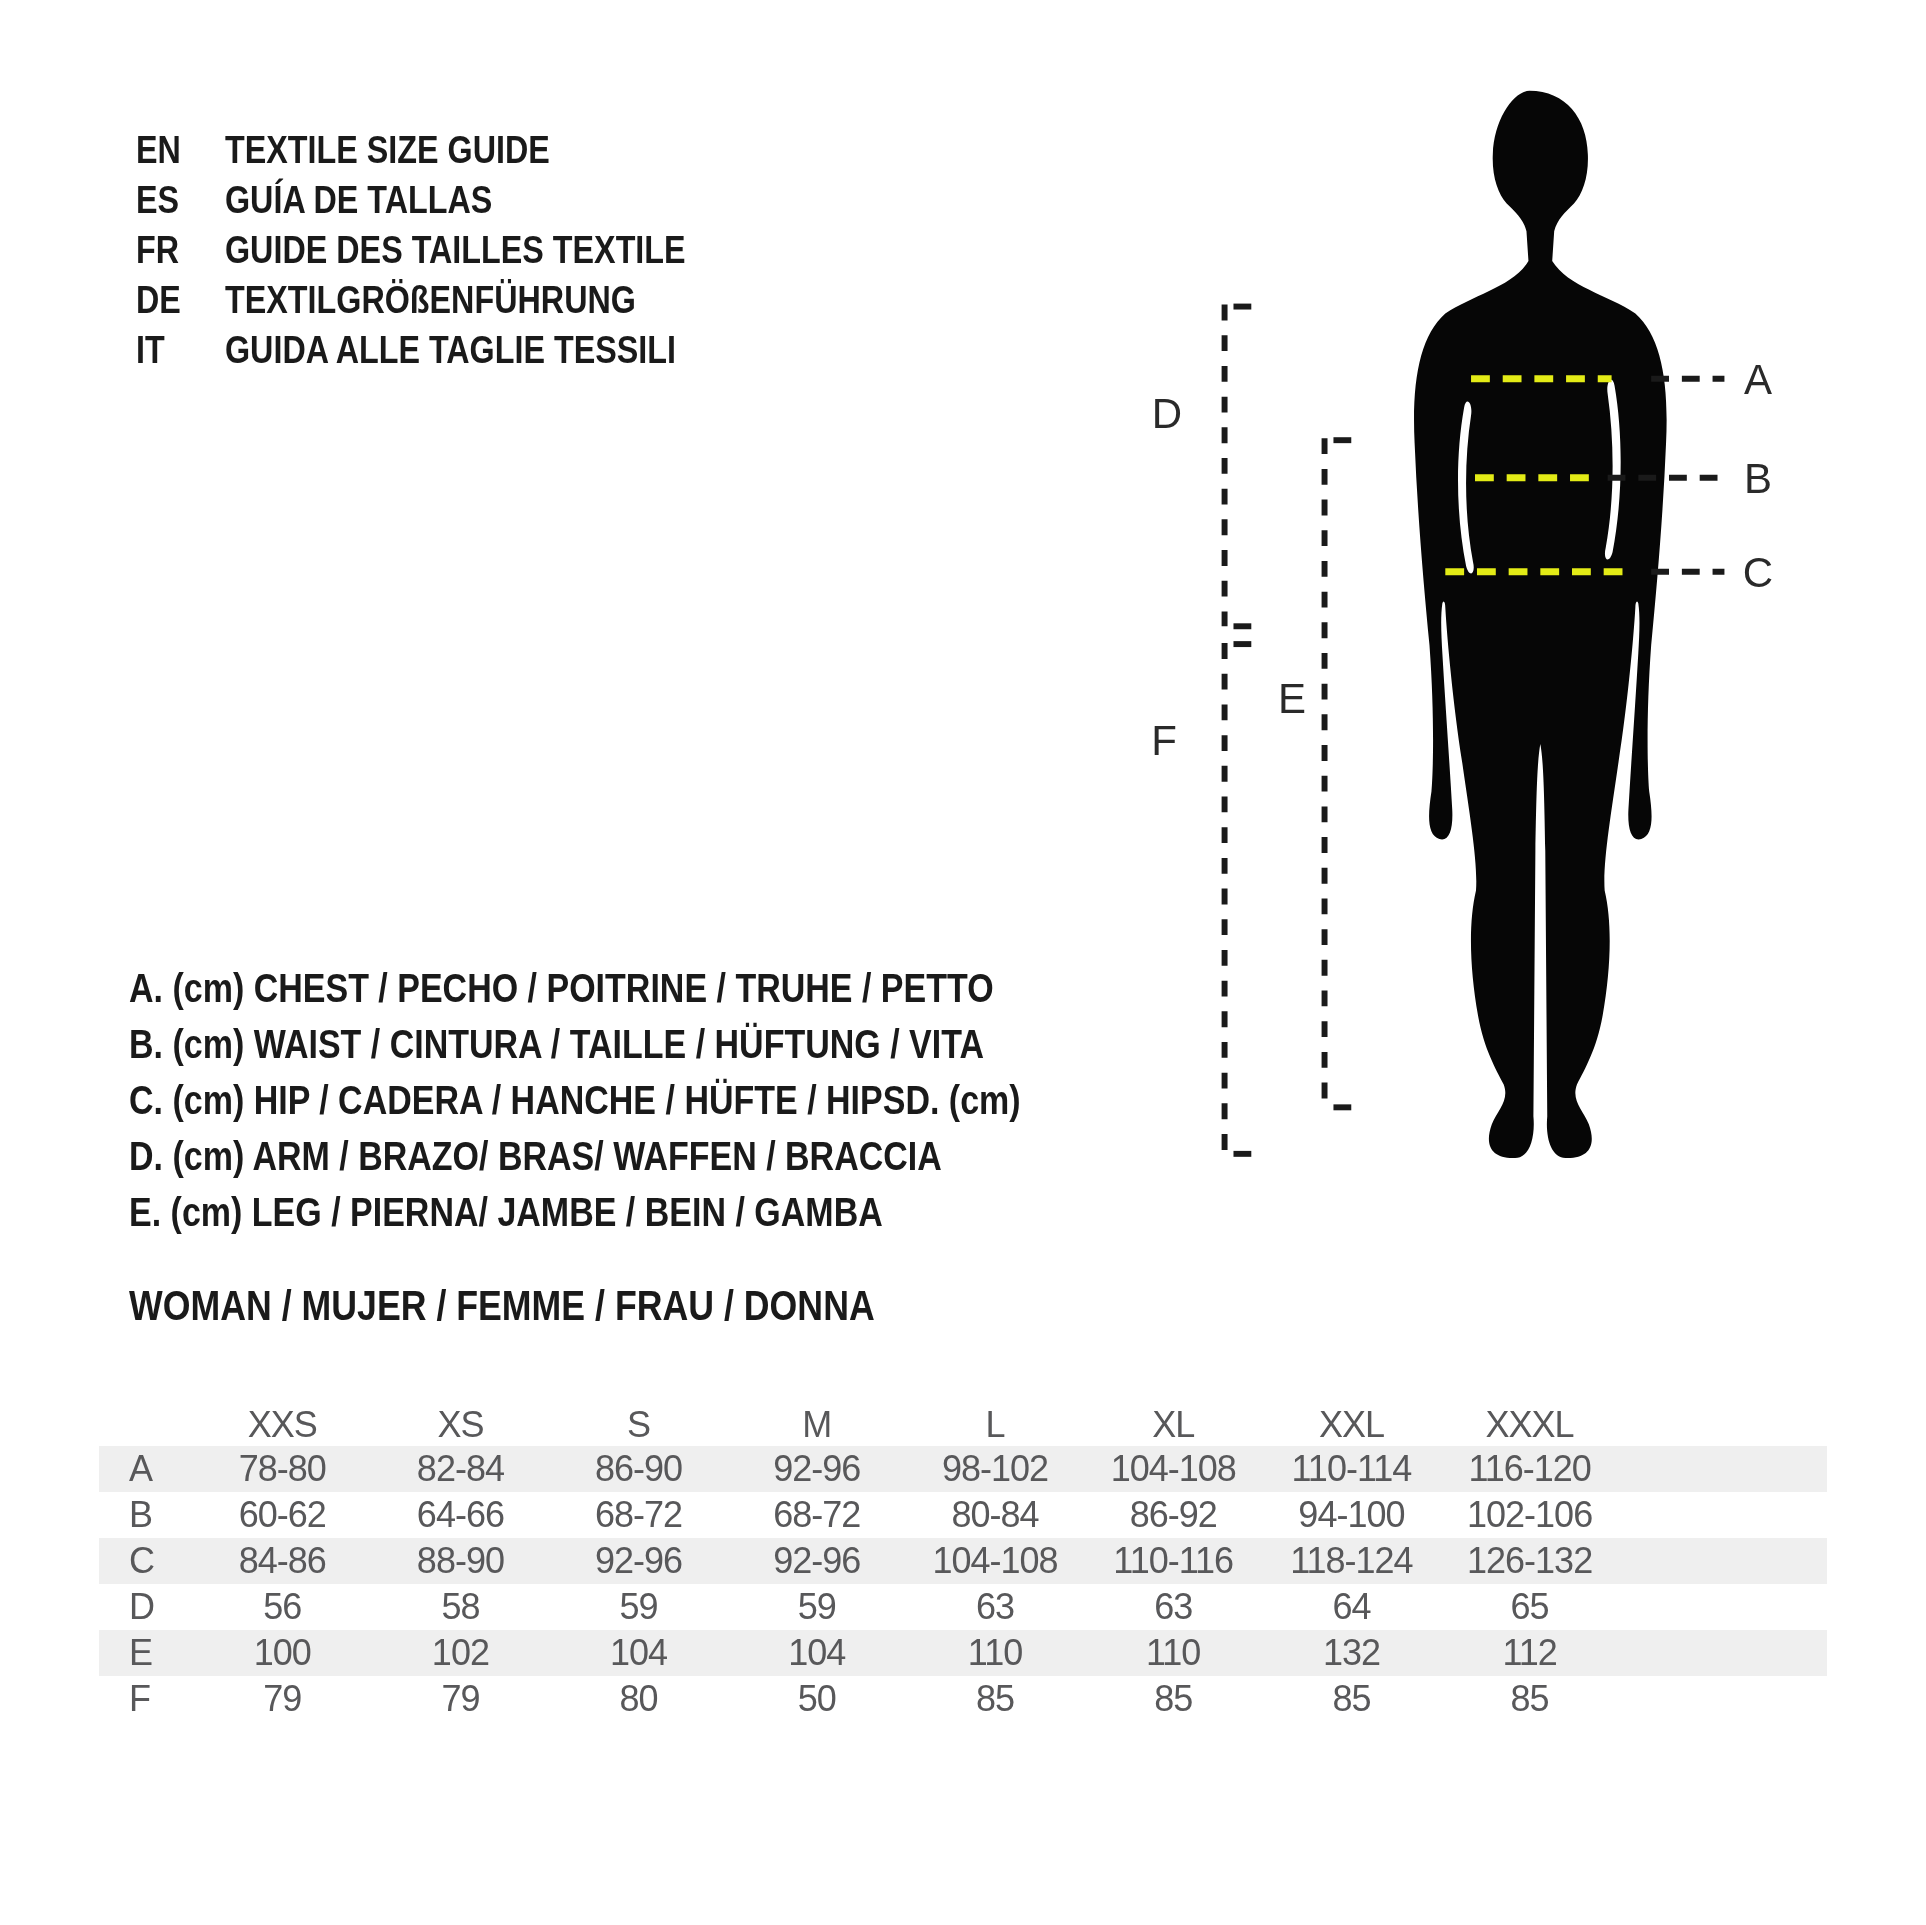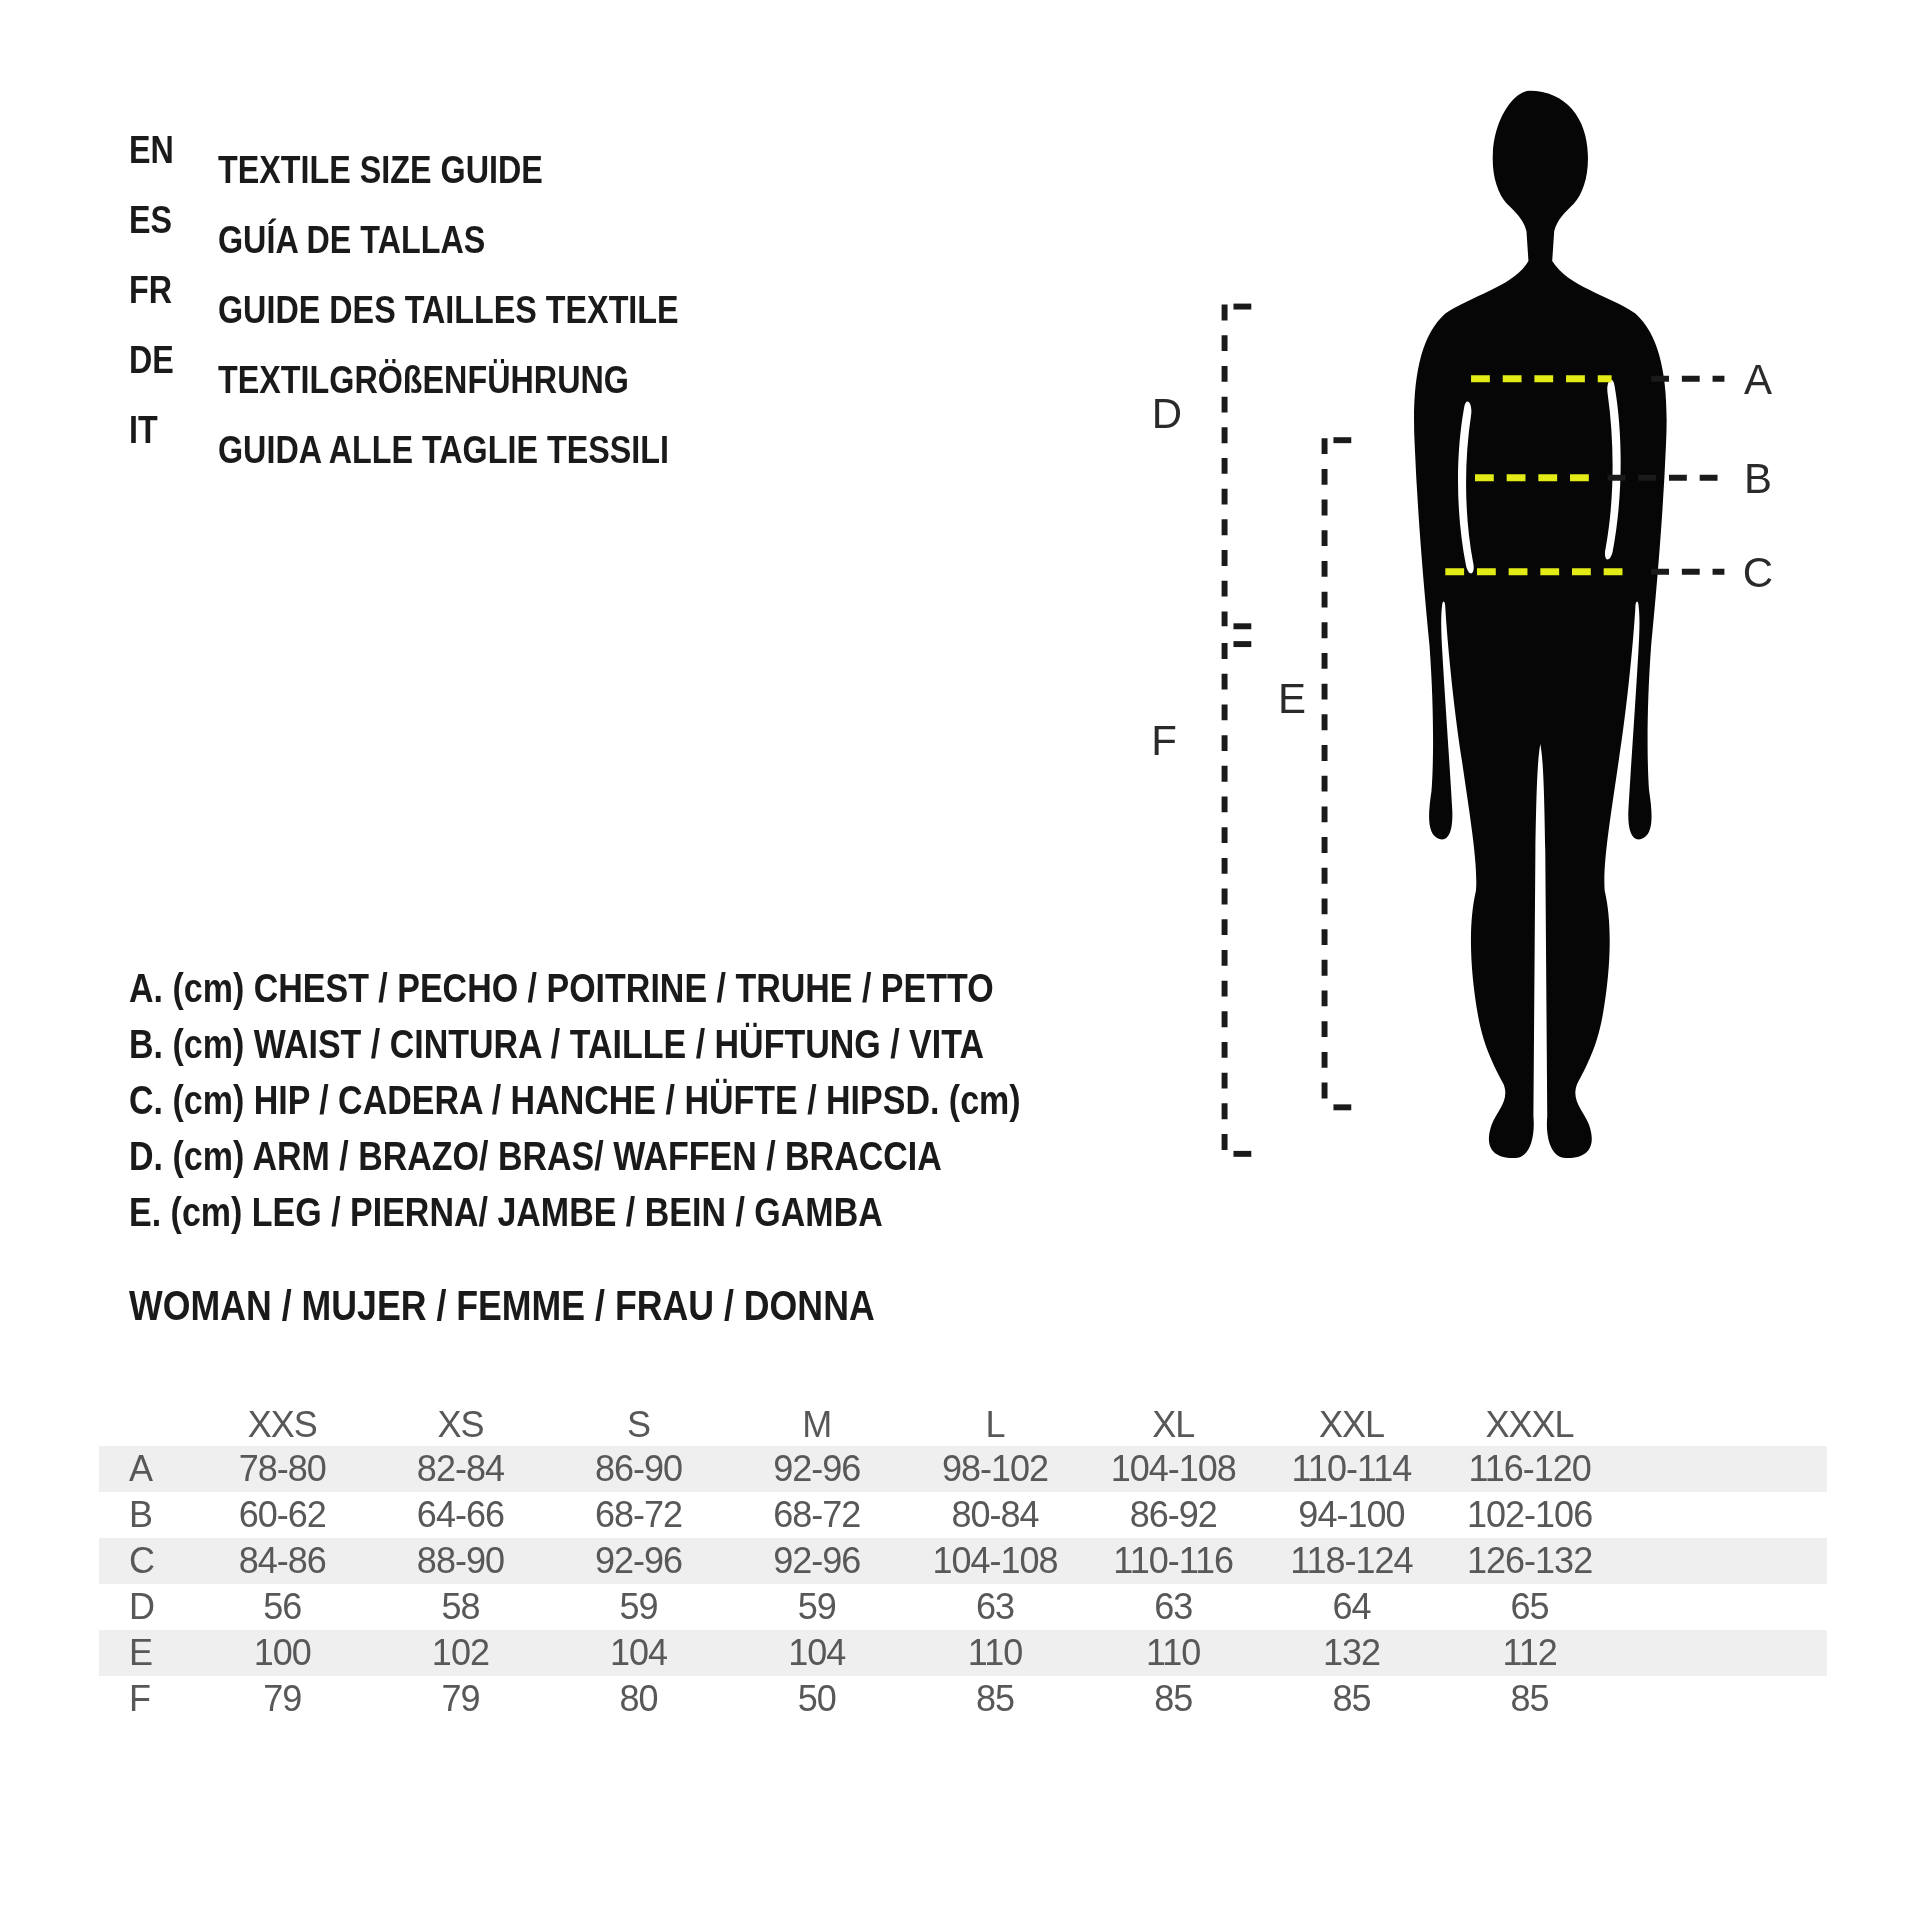--- a/index.html
+++ b/index.html
@@ -5,22 +5,22 @@
   html,body{margin:0;padding:0;background:#ffffff;}
   .page{
     position:relative;width:1927px;height:1926px;background:#ffffff;overflow:hidden;
     font-family:"Liberation Sans","DejaVu Sans",sans-serif;color:#1a1a1a;
   }
   .cond{display:inline-block;transform:scaleX(0.85);transform-origin:0 50%;white-space:nowrap;}
 
   
   .lang-block{position:absolute;left:129px;top:125px;font-size:38px;line-height:50px;font-weight:700;letter-spacing:0px;}
   .lang-row{display:flex;}
-  .lang-code{width:89px;flex:0 0 89px;}
-  .lang-title{white-space:nowrap;margin-top:20px;}
+  .lang-code{width:89px;flex:0 0 89px;margin-left:7px;}
+  .lang-title{white-space:nowrap;}
 
   
   .figure{position:absolute;left:1069px;top:69px;width:812px;height:1168px;}
   .figure svg{position:absolute;left:0;top:0;}
   .mlabel{position:absolute;transform:translate(-50%,-50%);font-size:42px;font-weight:400;color:#2a2a2a;}
 
   
   .legend{position:absolute;left:129px;top:956px;font-size:40px;line-height:48px;font-weight:700;}
   .legend div{white-space:nowrap;margin-top:8px;}
 

